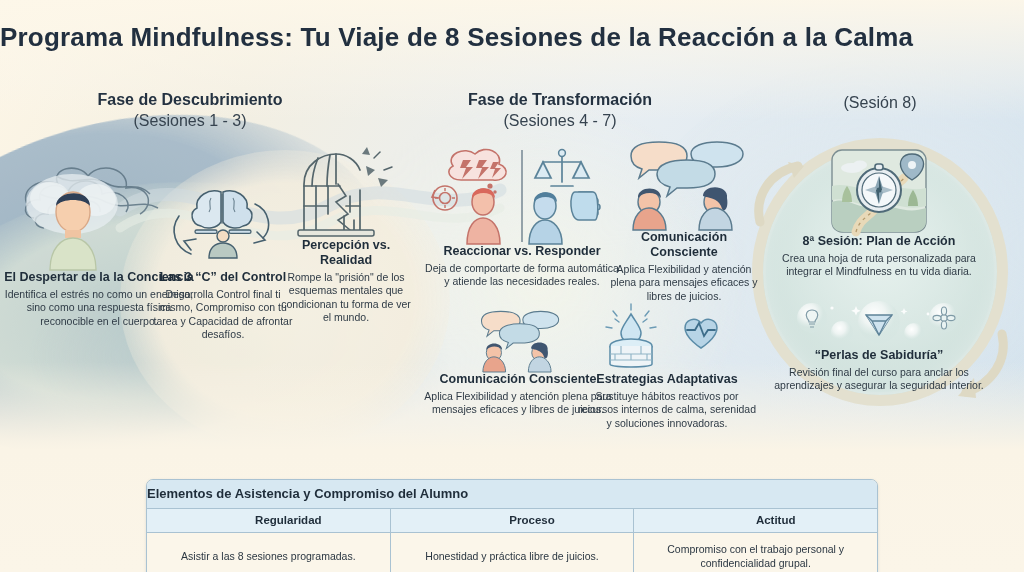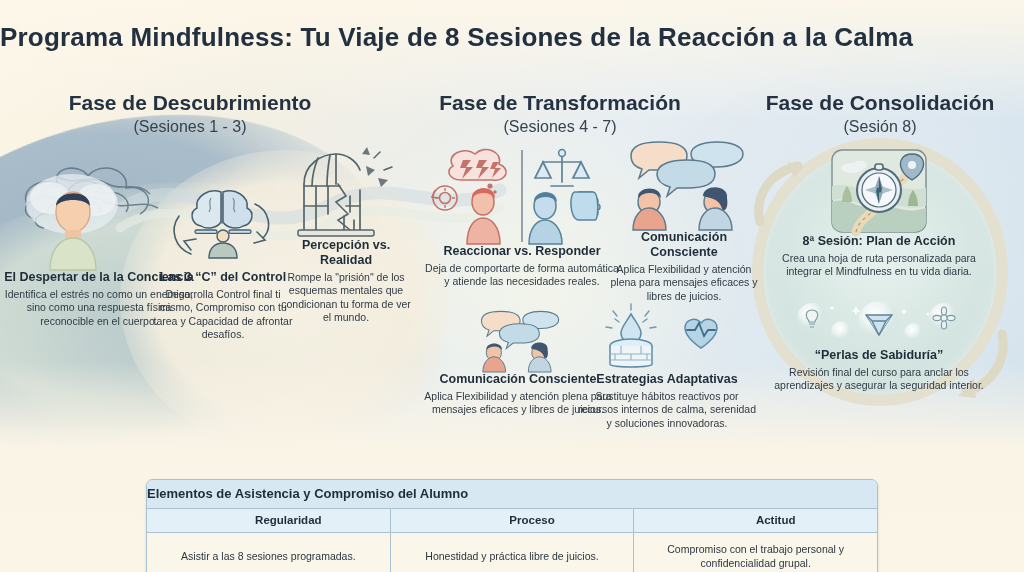--- a/index.html
+++ b/index.html
@@ -48,21 +48,21 @@
   
   .title {
     position: absolute; top: 22px; left: 0; right: 0;
     text-align: left;
     font-size: 26px; font-weight: bold; letter-spacing: .2px;
     color: #223040;
   }
 
   
   .phase-head { position: absolute; text-align: center; }
-  .phase-head .ph-name { font-size: 21px; font-weight: bold; color: #243241; }
+  .phase-head .ph-name { font-size: 16px; font-weight: bold; color: #243241; }
   .phase-head .ph-sub { font-size: 16px; color: #36434f; margin-top: 3px; }
   #ph1 { left: 60px;  top: 91px; width: 260px; }
   #ph2 { left: 430px; top: 91px; width: 260px; }
   #ph3 { left: 755px; top: 91px; width: 250px; }
 
   
   .ring {
     position: absolute; left: 752px; top: 138px; width: 256px; height: 268px;
     border-radius: 50%;
     border: 11px solid #e3e0cf;
@@ -132,21 +132,20 @@
 
   <div class="phase-head" id="ph1">
     <div class="ph-name">Fase de Descubrimiento</div>
     <div class="ph-sub">(Sesiones 1 - 3)</div>
   </div>
   <div class="phase-head" id="ph2">
     <div class="ph-name">Fase de Transformación</div>
     <div class="ph-sub">(Sesiones 4 - 7)</div>
   </div>
   <div class="phase-head" id="ph3">
-    <div class="ph-name">Fase de Consolidación</div>
     <div class="ph-sub">(Sesión 8)</div>
   </div>
 
   <div class="ring"></div>
   <div class="ring-inner"></div>
   <svg class="ring-arrow" style="left:752px;top:160px;" width="70" height="70">
     <path d="M8,62 C2,36 18,12 46,6" fill="none" stroke="#ded9c4" stroke-width="9" stroke-linecap="round"></path>
     <path d="M36,2 L52,6 L42,18 Z" fill="#ded9c4"></path>
   </svg>
   <svg class="ring-arrow" style="left:940px;top:330px;" width="72" height="70">

